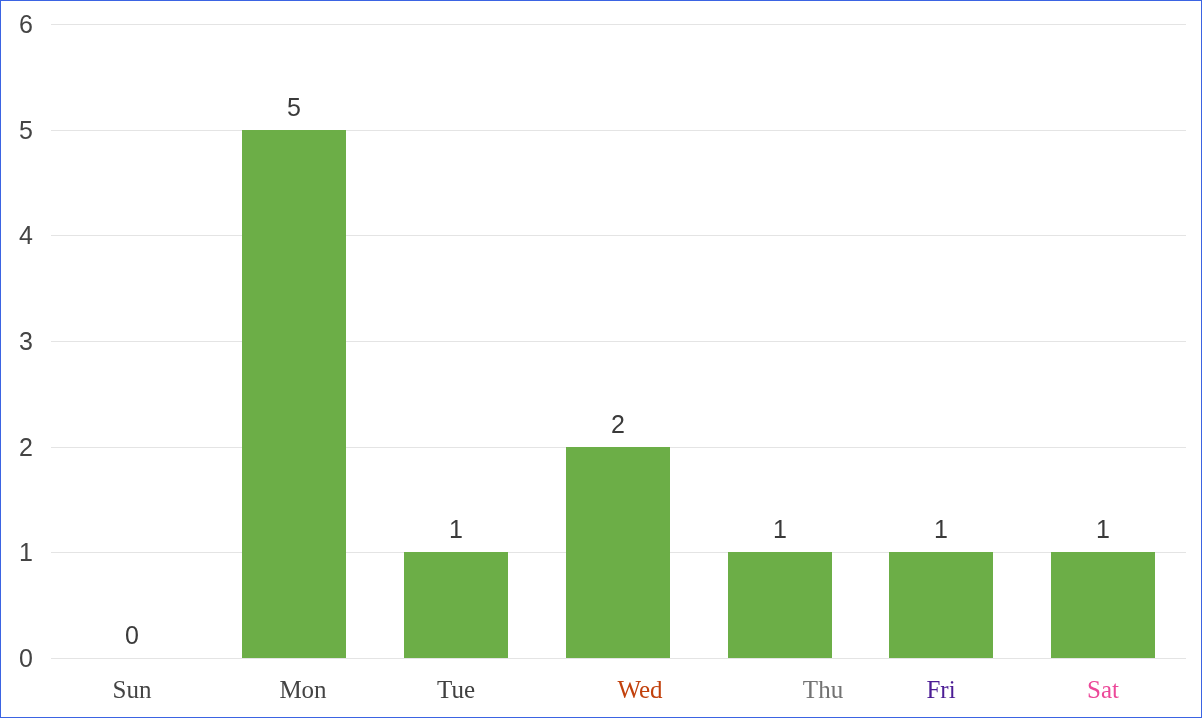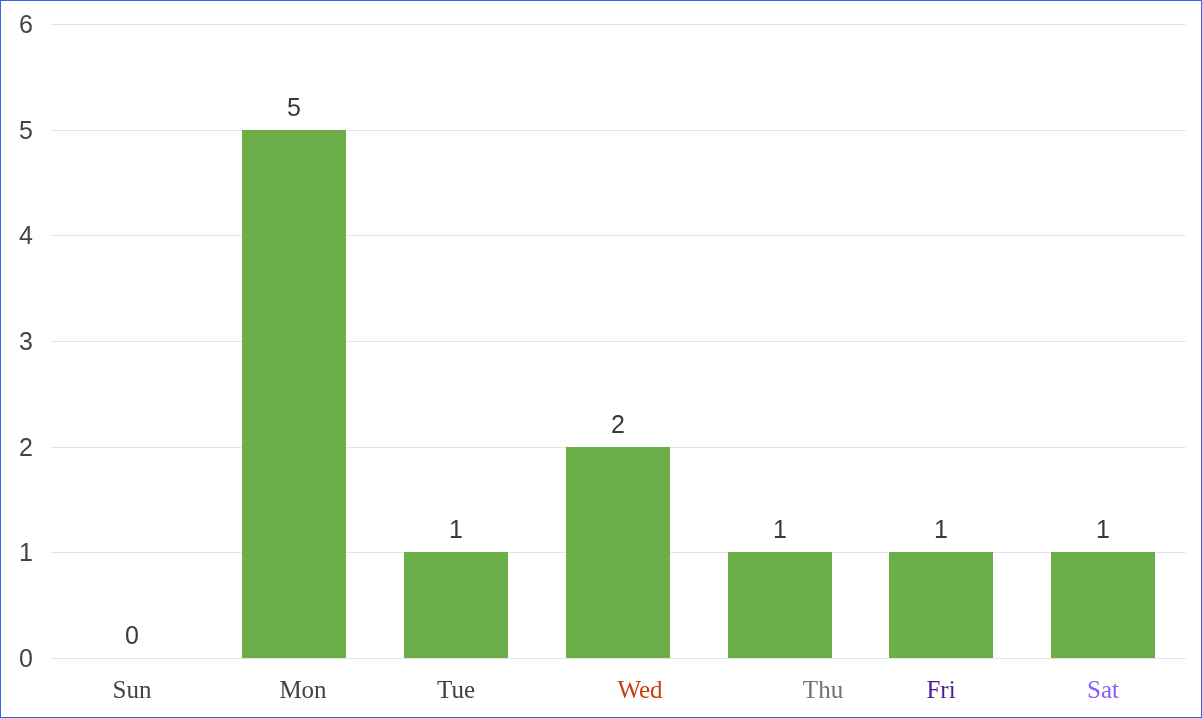--- a/index.html
+++ b/index.html
@@ -114,16 +114,16 @@
     <div class="bar-value-label" style="left: 779px; top: 516px; color: rgb(58, 58, 58);">1</div>
     <div class="bar-value-label" style="left: 940px; top: 516px; color: rgb(58, 58, 58);">1</div>
     <div class="bar-value-label" style="left: 1102px; top: 516px; color: rgb(58, 58, 58);">1</div>
 
     <div class="xtick-label" style="left: 131px; color: rgb(68, 68, 68);">Sun</div>
     <div class="xtick-label" style="left: 302px; color: rgb(68, 68, 68);">Mon</div>
     <div class="xtick-label" style="left: 455px; color: #404040;">Tue</div>
     <div class="xtick-label" style="left: 639px; color: #c2410c;">Wed</div>
     <div class="xtick-label" style="left: 822px; color: #737373;">Thu</div>
     <div class="xtick-label" style="left: 940px; color: #4c1d95;">Fri</div>
-    <div class="xtick-label" style="left: 1102px; color: #8b5cf6;">Sat</div>
+    <div class="xtick-label" style="left: 1102px; color: #ec4899;">Sat</div>
 
   </div>
 </div>
 
 </body></html>

